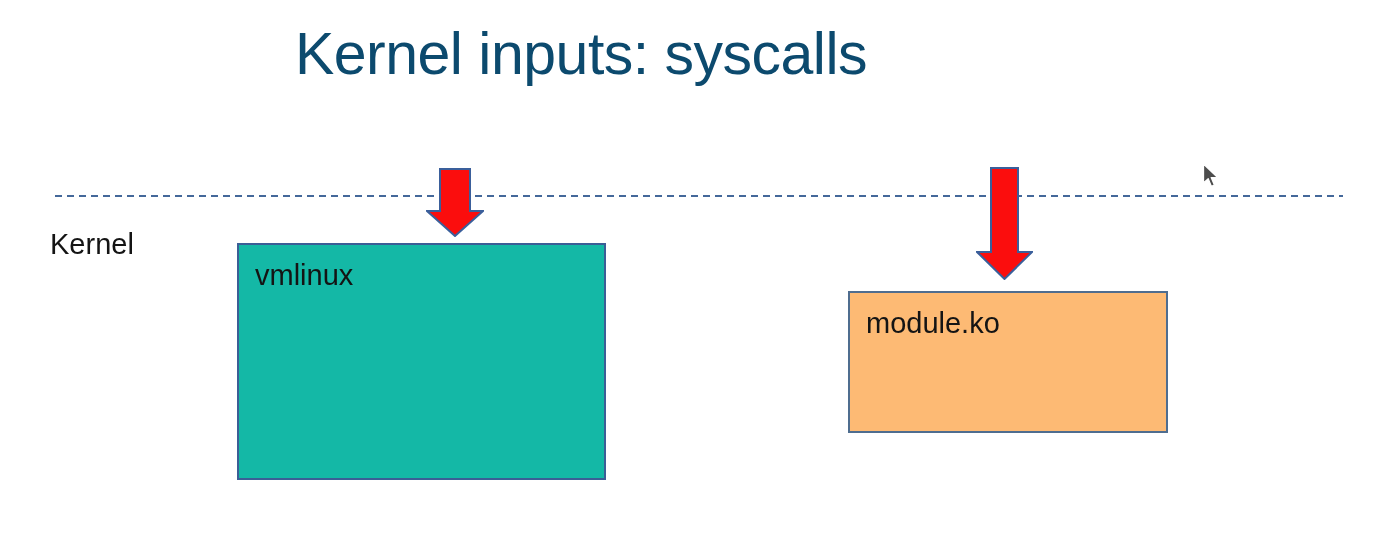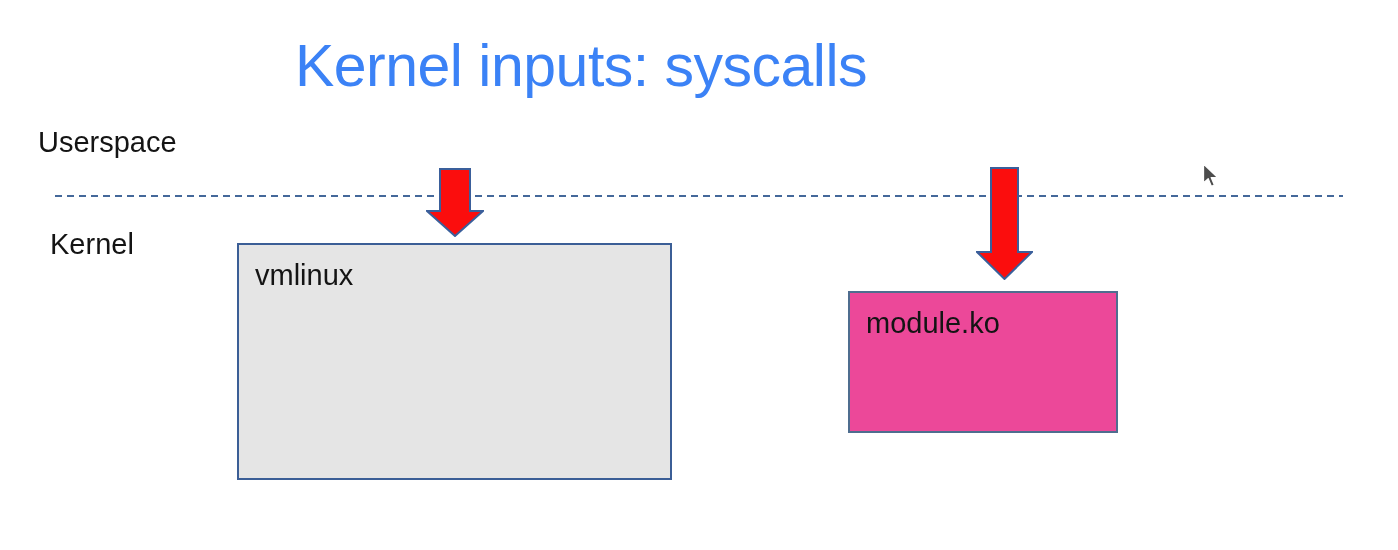--- a/index.html
+++ b/index.html
@@ -17,25 +17,24 @@
     background: #ffffff;
   }
   .slide-title {
     position: absolute;
     top: 22px;
     left: 0;
     width: 1162px;
     text-align: center;
     font-size: 59px;
     font-weight: 400;
-    color: #3b82f6;
+    color: #0c4a6e;
     letter-spacing: -0.5px;
     line-height: 1.1;
     white-space: nowrap;
-    margin-top: 12px;
   }
   .region-label {
     position: absolute;
     font-size: 29px;
     color: #141414;
     line-height: 1.1;
     white-space: nowrap;
   }
   .userspace-label { left: 38px; top: 127px; }
   .kernel-label   { left: 50px; top: 229px; }
@@ -54,46 +53,45 @@
   .shape-box {
     position: absolute;
     padding: 15px 16px;
     font-size: 29px;
     color: #141414;
     line-height: 1.1;
   }
   .vmlinux-box {
     left: 237px;
     top: 243px;
-    width: 435px;
+    width: 369px;
     height: 237px;
-    background: #e5e5e5;
+    background: #14b8a6;
     border: 2px solid #3b5e96;
   }
   .module-box {
     left: 848px;
     top: 291px;
-    width: 270px;
+    width: 320px;
     height: 142px;
-    background: #ec4899;
+    background: #fdba74;
     border: 2px solid #4f6d8f;
   }
   .arrow-svg { position: absolute; display: block; }
   .arrow-1 { left: 426px; top: 168px; }
   .arrow-2 { left: 976px; top: 167px; }
   .cursor-svg { position: absolute; left: 1202px; top: 163px; }
 </style>
 </head>
 <body>
 
 <div class="slide">
 
   <h1 class="slide-title">Kernel inputs: syscalls</h1>
 
-  <div class="region-label userspace-label">Userspace</div>
 
   <div class="divider"></div>
 
   <div class="region-label kernel-label">Kernel</div>
 
   <div class="shape-box vmlinux-box">
     <span>vmlinux</span>
   </div>
 
   <div class="shape-box module-box">

